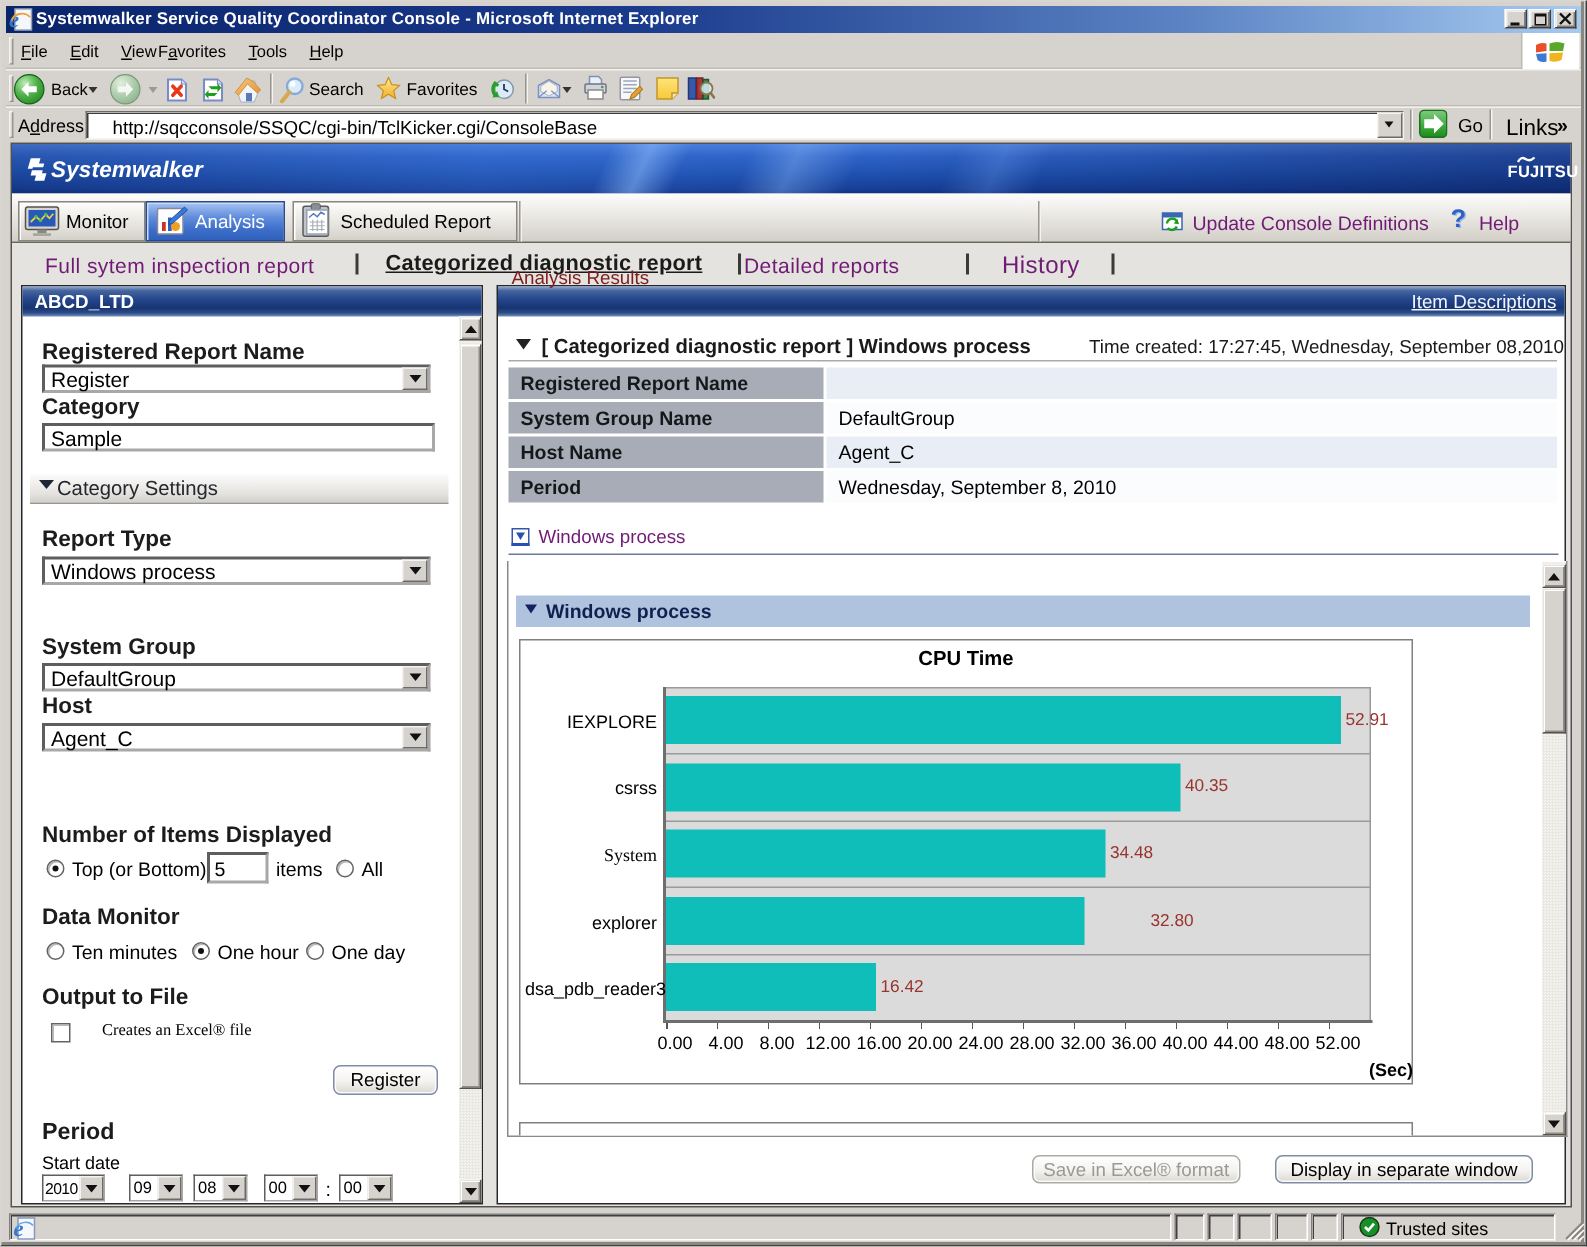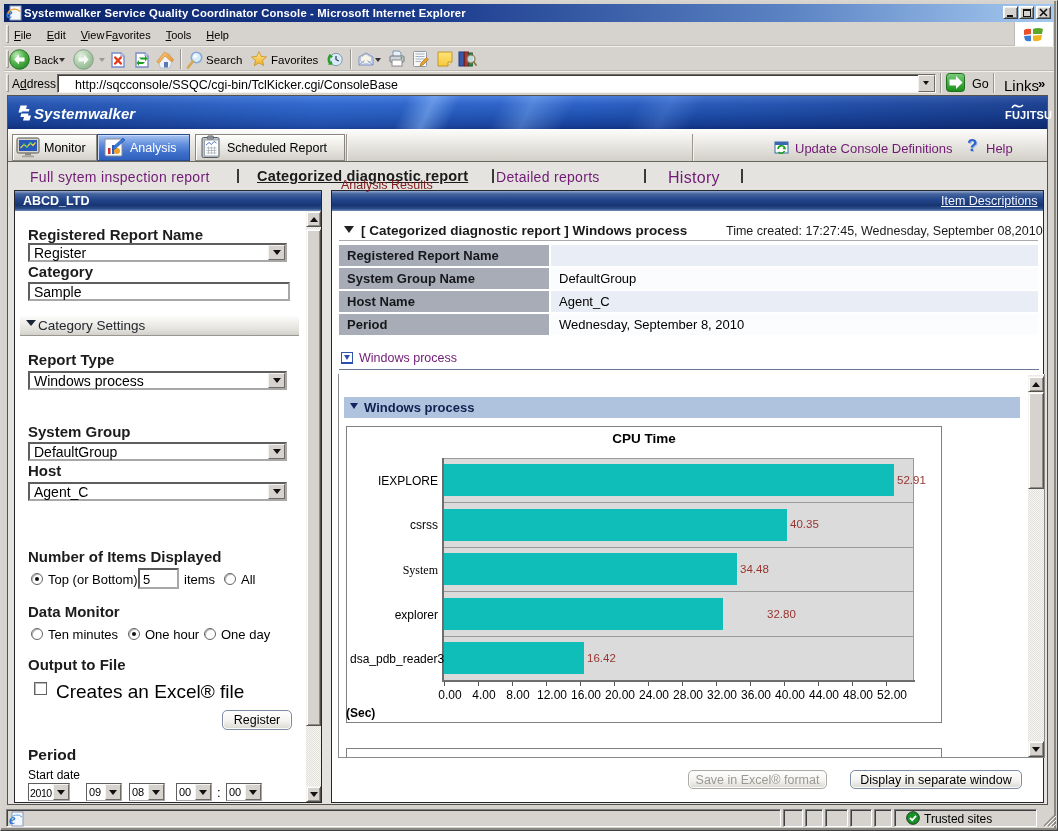--- a/index.html
+++ b/index.html
@@ -333,21 +333,21 @@
 <div class="ab blab" style="left:28px;top:603px;">Data Monitor</div>
 <div class="ab radio" style="left:31px;top:628px;"></div>
 <div class="ab" style="left:48px;top:627px;font-size:13px;">Ten minutes</div>
 <div class="ab radio on" style="left:128px;top:628px;"></div>
 <div class="ab" style="left:145px;top:627px;font-size:13px;">One hour</div>
 <div class="ab radio" style="left:204px;top:628px;"></div>
 <div class="ab" style="left:221px;top:627px;font-size:13px;">One day</div>
 
 <div class="ab blab" style="left:28px;top:656px;">Output to File</div>
 <div class="ab" style="left:34px;top:682px;width:13px;height:13px;background:#fff;border:1px solid #636363;box-shadow:inset 1px 1px 0 #B9B9B9;"></div>
-<div class="ab" style="left:56px;top:681px;font-size:19px;">Creates an Excel® file</div>
+<div class="ab" style="left:68px;top:681px;font-size:11px;font-family:Liberation Serif, serif;">Creates an Excel® file</div>
 
 <div class="ab btnxp" style="left:222px;top:710px;width:70px;height:20px;">Register</div>
 
 <div class="ab blab" style="left:28px;top:746px;font-size:15.5px;">Period</div>
 <div class="ab" style="left:28px;top:768px;font-size:12px;text-align:center;">Start date</div>
 <div class="ab sel" style="left:28px;top:783px;width:42px;height:18px;font-size:10.5px;border-width:1px;">
     <div style="margin:3px 0 0 1px;letter-spacing:-0.4px;">2010</div>
     <div class="selarrow" style="width:16px;height:16px;">
       <div class="tri-d"></div>
     </div>
@@ -449,21 +449,21 @@
 <div class="ab" style="left:587px;top:652px;font-size:11.5px;color:#99332E;">16.42</div>
 
 <div class="ab" style="left:350px;top:474px;width:88px;text-align:right;font-size:12px;">IEXPLORE</div>
 <div class="ab" style="left:350px;top:518px;width:88px;text-align:right;font-size:12px;">csrss</div>
 <div class="ab" style="left:350px;top:563px;width:88px;text-align:right;font-size:12px;font-family:Liberation Serif, serif;">System</div>
 <div class="ab" style="left:350px;top:608px;width:88px;text-align:right;font-size:12px;">explorer</div>
 <div class="ab" style="left:350px;top:652px;width:88px;text-align:right;font-size:12px;">dsa_pdb_reader3</div>
 
 <div class="ab" style="left:444px;top:682px;width:443px;height:4px;background-image:repeating-linear-gradient(90deg,#555 0 1px,transparent 1px 34px);"></div>
 <div class="ab" style="left:433px;top:688px;font-size:12px;color:#000;letter-spacing:0;white-space:nowrap;"><span style="display:inline-block;width:34px;text-align:center;">0.00</span><span style="display:inline-block;width:34px;text-align:center;">4.00</span><span style="display:inline-block;width:34px;text-align:center;">8.00</span><span style="display:inline-block;width:34px;text-align:center;">12.00</span><span style="display:inline-block;width:34px;text-align:center;">16.00</span><span style="display:inline-block;width:34px;text-align:center;">20.00</span><span style="display:inline-block;width:34px;text-align:center;">24.00</span><span style="display:inline-block;width:34px;text-align:center;">28.00</span><span style="display:inline-block;width:34px;text-align:center;">32.00</span><span style="display:inline-block;width:34px;text-align:center;">36.00</span><span style="display:inline-block;width:34px;text-align:center;">40.00</span><span style="display:inline-block;width:34px;text-align:center;">44.00</span><span style="display:inline-block;width:34px;text-align:center;">48.00</span><span style="display:inline-block;width:34px;text-align:center;">52.00</span></div>
-<div class="ab" style="left:346px;top:706px;width:596px;text-align:left;font-size:12px;font-weight:bold;">(Sec)</div>
+<div class="ab" style="left:346px;top:706px;width:596px;text-align:right;font-size:12px;font-weight:bold;">(Sec)</div>
 
 <div class="ab" style="left:346px;top:748px;width:596px;height:9px;border:1px solid #808080;border-bottom:none;background:#fff;"></div>
 
 <div class="ab scroll-track" style="left:1028px;top:375px;width:16px;height:382px;"></div>
 <div class="ab sbtn" style="left:1028px;top:376px;width:16px;height:16px;">
     <div style="width:0;height:0;border:4px solid transparent;border-bottom:5px solid #111;margin-top:-4px;"></div>
   </div>
 <div class="ab" style="left:1028px;top:392px;width:16px;height:97px;background:#D6D3CE;border:1px solid;border-color:#F4F3EF #55524E #55524E #F4F3EF;box-shadow:inset 1px 1px 0 #FFFFFF,inset -1px -1px 0 #8F8C86;"></div>
 <div class="ab sbtn" style="left:1028px;top:741px;width:16px;height:16px;">
     <div style="width:0;height:0;border:4px solid transparent;border-top:5px solid #111;margin-bottom:-4px;"></div>

